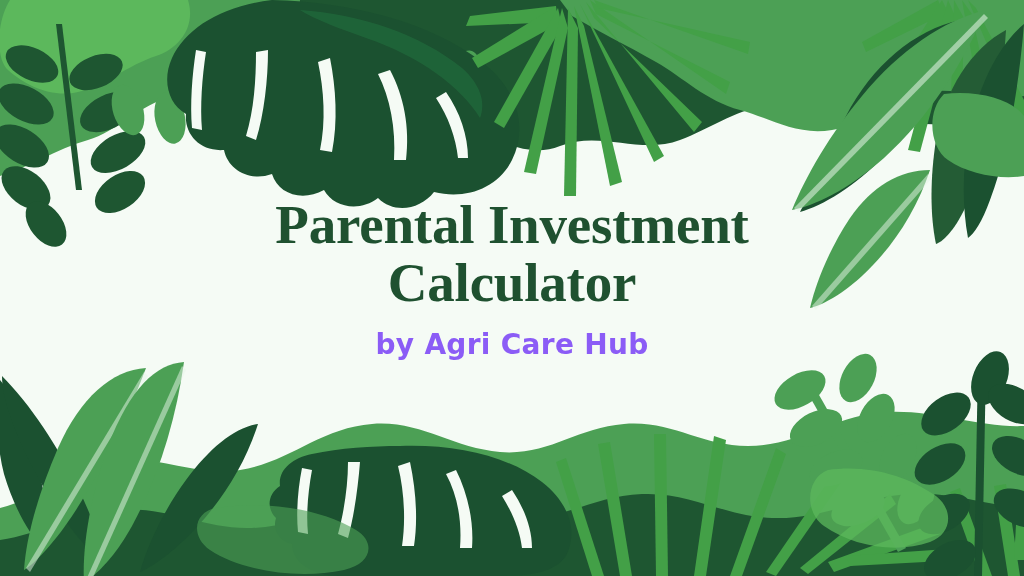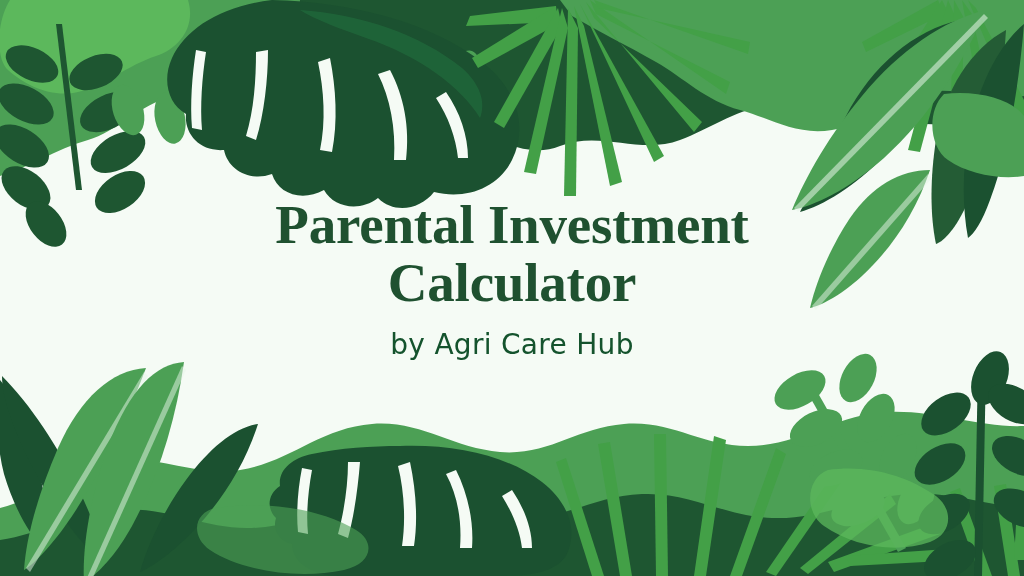--- a/index.html
+++ b/index.html
@@ -43,24 +43,24 @@
     letter-spacing: -0.2px;
     color: #1F5130;
     margin: 0;
     padding: 0;
   }
   #main-title .t-line {
     display: block;
   }
   #subtitle {
     font-family: "DejaVu Sans", "Liberation Sans", sans-serif;
-    font-weight: normal;
+    font-weight: bold;
     font-size: 28px;
     line-height: 34px;
-    color: #14532d;
+    color: #8b5cf6;
     margin: 0;
     padding-top: 16px;
     letter-spacing: 0.3px;
   }
 </style>
 </head>
 <body>
 
 <div id="slide">
 

